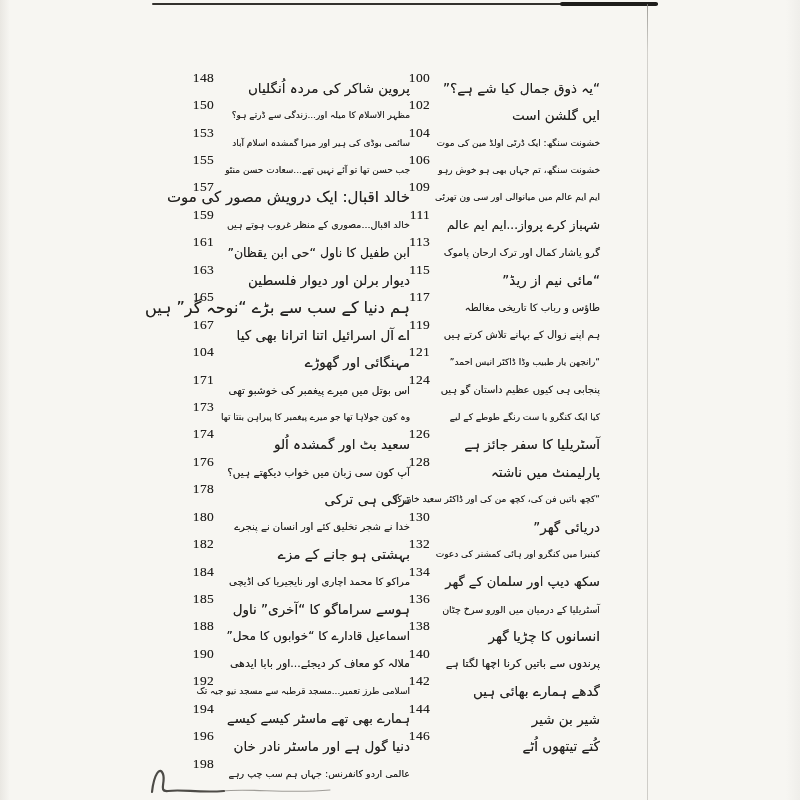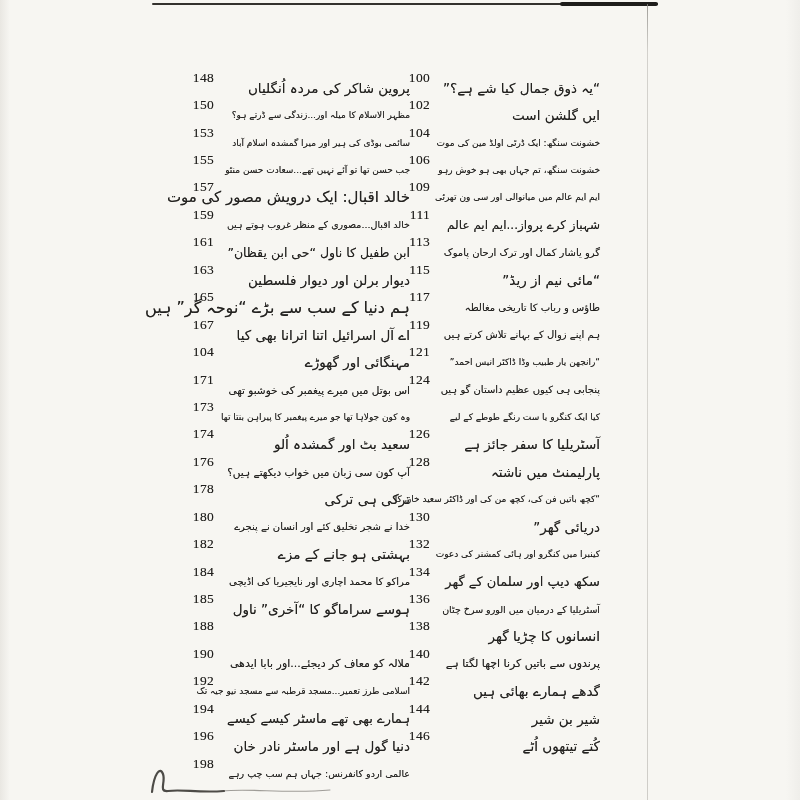--- a/index.html
+++ b/index.html
@@ -154,20 +154,21 @@
     <span class="title" style="font-size: 10px;">مراکو کا محمد اچاری اور نایجیریا کی اڈیچی</span>
   </div>
 
   <div class="row">
     <span class="num">185</span>
     <span class="title" style="font-size: 13.5px;">ہوسے سراماگو کا “آخری” ناول</span>
   </div>
 
   <div class="row">
     <span class="num">188</span>
+    <span class="title" style="font-size: 12px;">اسماعیل قادارے کا “خوابوں کا محل”</span>
   </div>
 
   <div class="row">
     <span class="num">190</span>
     <span class="title" style="font-size: 11px;">ملالہ کو معاف کر دیجئے...اور بابا ایدھی</span>
   </div>
 
   <div class="row">
     <span class="num">192</span>
     <span class="title" style="font-size: 9px;">اسلامی طرز تعمیر...مسجد قرطبہ سے مسجد نیو جیہ تک</span>

